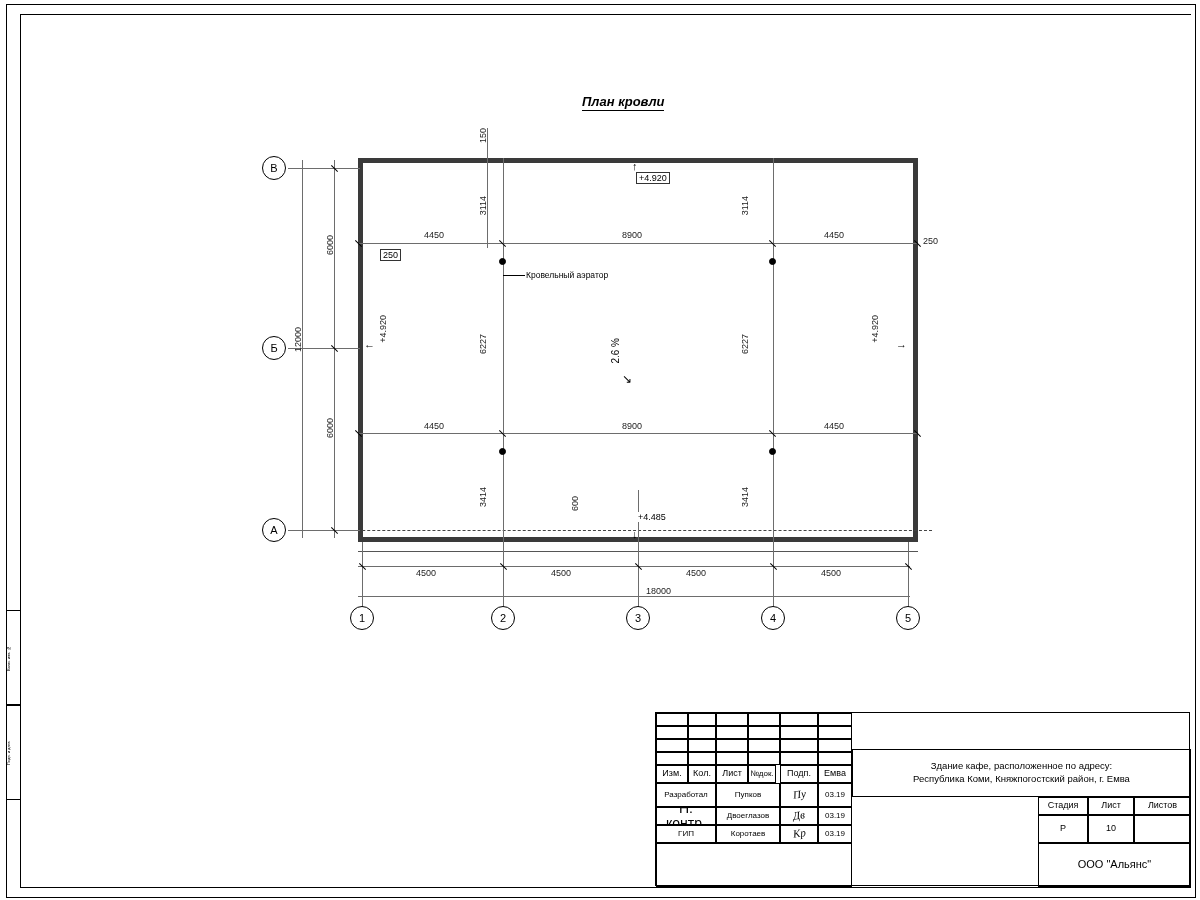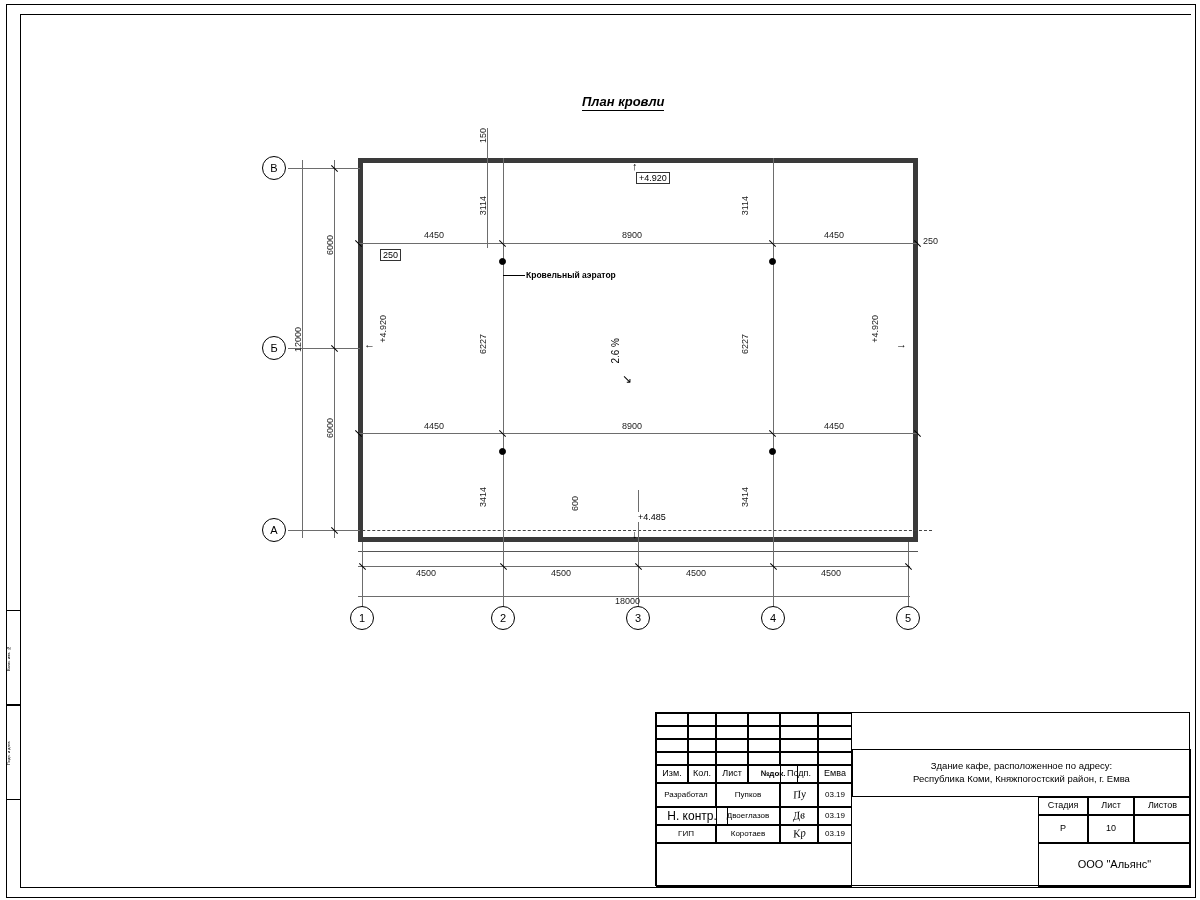--- a/index.html
+++ b/index.html
@@ -227,21 +227,21 @@
   <div class="tick" style="left:913px; top:243px; transform:rotate(45deg);"></div>
   <div class="tick" style="left:354px; top:433px; transform:rotate(45deg);"></div>
   <div class="tick" style="left:913px; top:433px; transform:rotate(45deg);"></div>
 
   <div class="aerator" style="left:499px; top:258px;"></div>
   <div class="aerator" style="left:769px; top:258px;"></div>
   <div class="aerator" style="left:499px; top:448px;"></div>
   <div class="aerator" style="left:769px; top:448px;"></div>
 
   <div class="ln ln-h" style="left:503px; top:275px; width:22px; background:#000;"></div>
-  <div class="lbl" style="left:526px; top:270px;font-weight:bold;">Кровельный аэратор</div>
+  <div class="lbl" style="left:526px; top:270px;">Кровельный аэратор</div>
 
   <div class="slope-text" style="left:610px; top:338px;">2.6 %</div>
   <div class="lbl" style="left:622px; top:372px; font-size:12px;">↘</div>
 
   <div class="elev-box" style="left:636px; top:172px;">+4.920</div>
   <div class="lbl" style="left:632px; top:160px; font-size:11px;">↑</div>
 
   <div class="dim-text vert" style="left:378px; top:315px; font-size:9px;">+4.920</div>
   <div class="lbl" style="left:364px; top:338px; font-size:11px;">←</div>
 
@@ -304,21 +304,21 @@
   <div class="tick" style="left:358px; top:566px; transform:rotate(45deg);"></div>
   <div class="tick" style="left:499px; top:566px; transform:rotate(45deg);"></div>
   <div class="tick" style="left:634px; top:566px; transform:rotate(45deg);"></div>
   <div class="tick" style="left:769px; top:566px; transform:rotate(45deg);"></div>
   <div class="tick" style="left:904px; top:566px; transform:rotate(45deg);"></div>
 
   <div class="dim-text" style="left:416px; top:568px;">4500</div>
   <div class="dim-text" style="left:551px; top:568px;">4500</div>
   <div class="dim-text" style="left:686px; top:568px;">4500</div>
   <div class="dim-text" style="left:821px; top:568px;">4500</div>
-  <div class="dim-text" style="left:615px; top:586px;margin-top:10px;">18000</div>
+  <div class="dim-text" style="left:646px; top:586px;">18000</div>
 
   <div id="stamp">
 
     <div class="cell" style="left:0;   top:0;   width:32px;  height:13px;"></div>
     <div class="cell" style="left:32px;top:0;   width:28px;  height:13px;"></div>
     <div class="cell" style="left:60px;top:0;   width:32px;  height:13px;"></div>
     <div class="cell" style="left:92px;top:0;   width:32px;  height:13px;"></div>
     <div class="cell" style="left:124px;top:0;  width:38px;  height:13px;"></div>
     <div class="cell" style="left:162px;top:0;  width:34px;  height:13px;"></div>
 
@@ -339,32 +339,32 @@
     <div class="cell" style="left:0;   top:39px; width:32px; height:13px;"></div>
     <div class="cell" style="left:32px;top:39px; width:28px; height:13px;"></div>
     <div class="cell" style="left:60px;top:39px; width:32px; height:13px;"></div>
     <div class="cell" style="left:92px;top:39px; width:32px; height:13px;"></div>
     <div class="cell" style="left:124px;top:39px;width:38px; height:13px;"></div>
     <div class="cell" style="left:162px;top:39px;width:34px; height:13px;"></div>
 
     <div class="cell" style="left:0;   top:52px; width:32px; height:18px;">Изм.</div>
     <div class="cell" style="left:32px;top:52px; width:28px; height:18px;">Кол.</div>
     <div class="cell" style="left:60px;top:52px; width:32px; height:18px;">Лист</div>
-    <div class="cell" style="left:92px;top:52px; width:50px; height:18px; font-size:8px;font-weight:bold;">№док.</div>
+    <div class="cell" style="left:92px;top:52px; width:28px; height:18px; font-size:8px;">№док.</div>
     <div class="cell" style="left:124px;top:52px;width:38px; height:18px;">Подп.</div>
     <div class="cell" style="left:162px;top:52px;width:34px; height:18px;">Емва</div>
 
     <div class="cell left" style="left:0;   top:70px; width:60px; height:24px; font-size:8px;">Разработал</div>
     <div class="cell left" style="left:60px;top:70px; width:64px; height:24px; font-size:8px;">Пупков</div>
     <div class="cell" style="left:124px;top:70px;width:38px; height:24px;">
         <span class="sig">Пу</span>
       </div>
     <div class="cell" style="left:162px;top:70px;width:34px; height:24px; font-size:8px;">03.19</div>
 
-    <div class="cell left" style="left:0;   top:94px; width:72px; height:18px; font-size:12px;">Н. контр.</div>
+    <div class="cell left" style="left:0;   top:94px; width:60px; height:18px; font-size:14px;">Н. контр.</div>
     <div class="cell left" style="left:60px;top:94px; width:64px; height:18px; font-size:8px;">Двоеглазов</div>
     <div class="cell" style="left:124px;top:94px;width:38px; height:18px;">
         <span class="sig">Дв</span>
       </div>
     <div class="cell" style="left:162px;top:94px;width:34px; height:18px; font-size:8px;">03.19</div>
 
     <div class="cell left" style="left:0;   top:112px; width:60px; height:18px; font-size:8px;">ГИП</div>
     <div class="cell left" style="left:60px;top:112px; width:64px; height:18px; font-size:8px;">Коротаев</div>
     <div class="cell" style="left:124px;top:112px;width:38px; height:18px;">
         <span class="sig">Кр</span>

